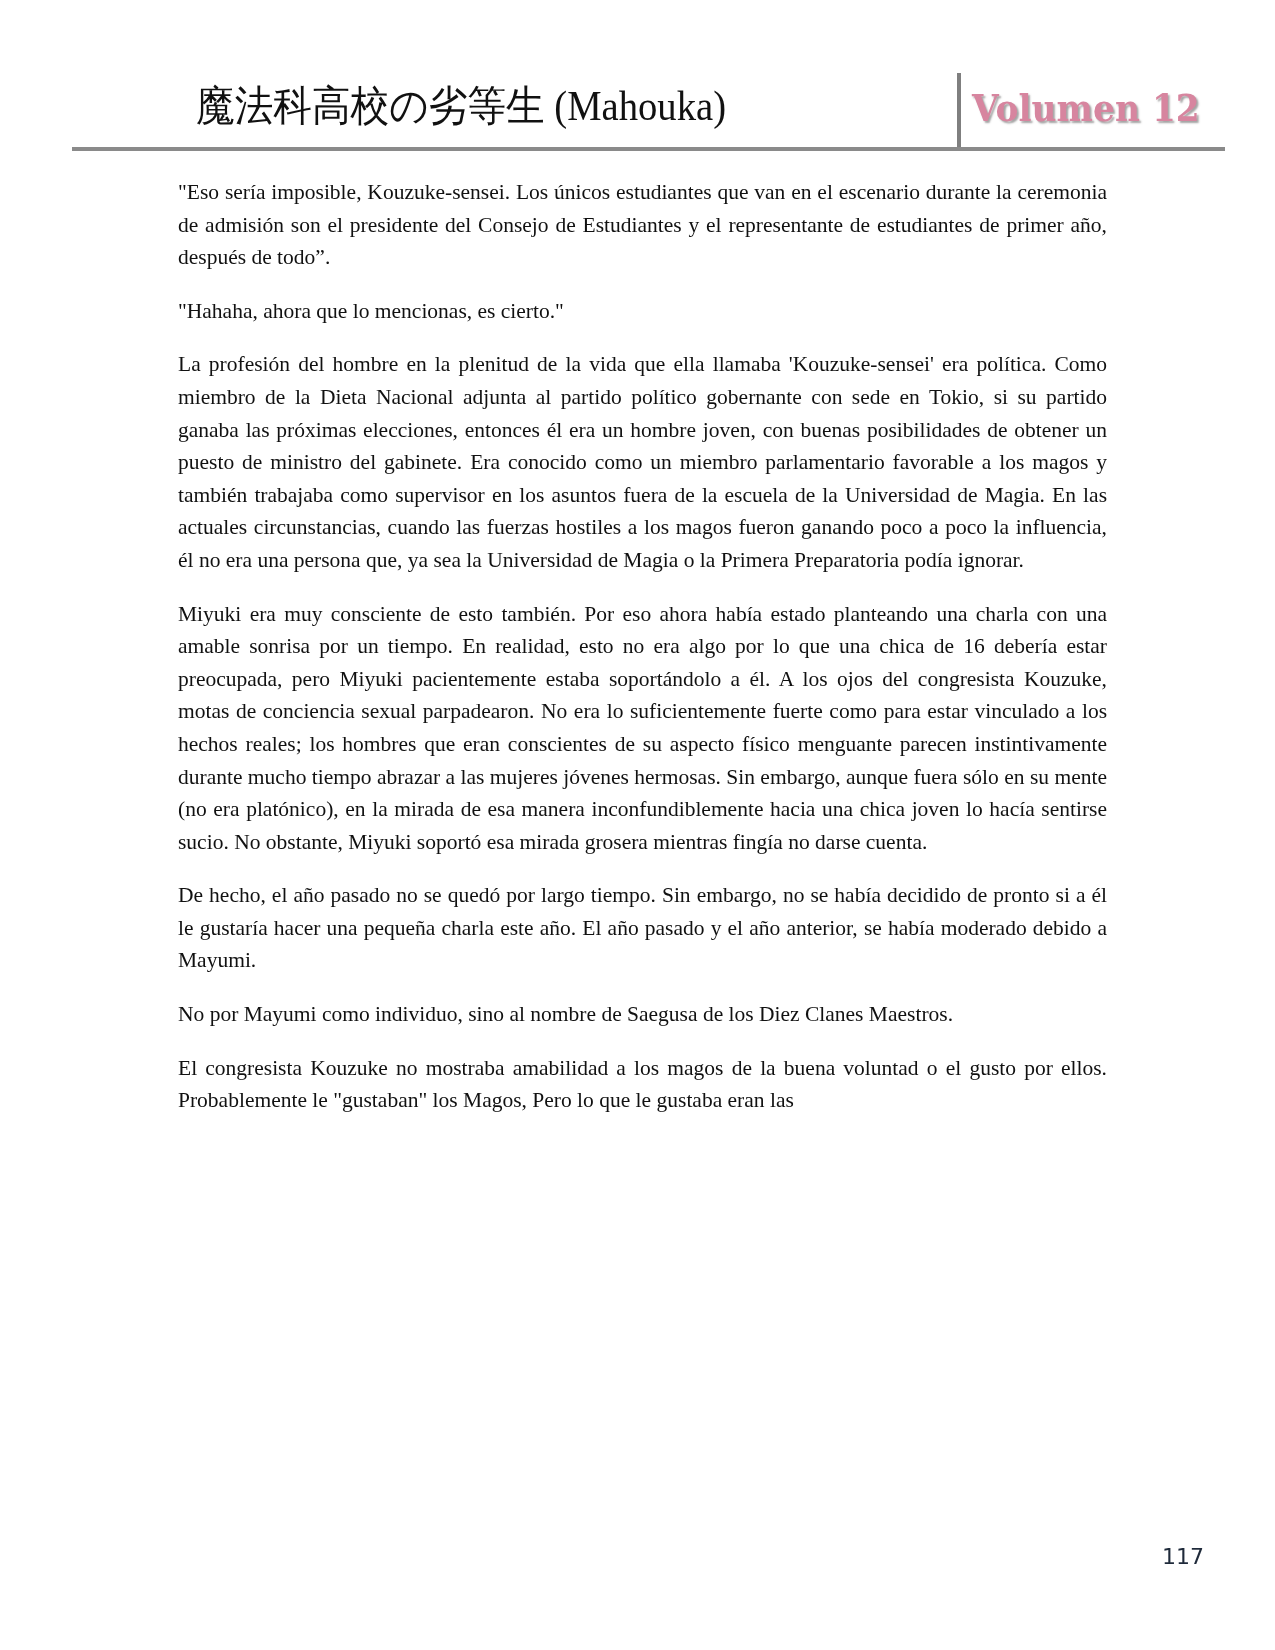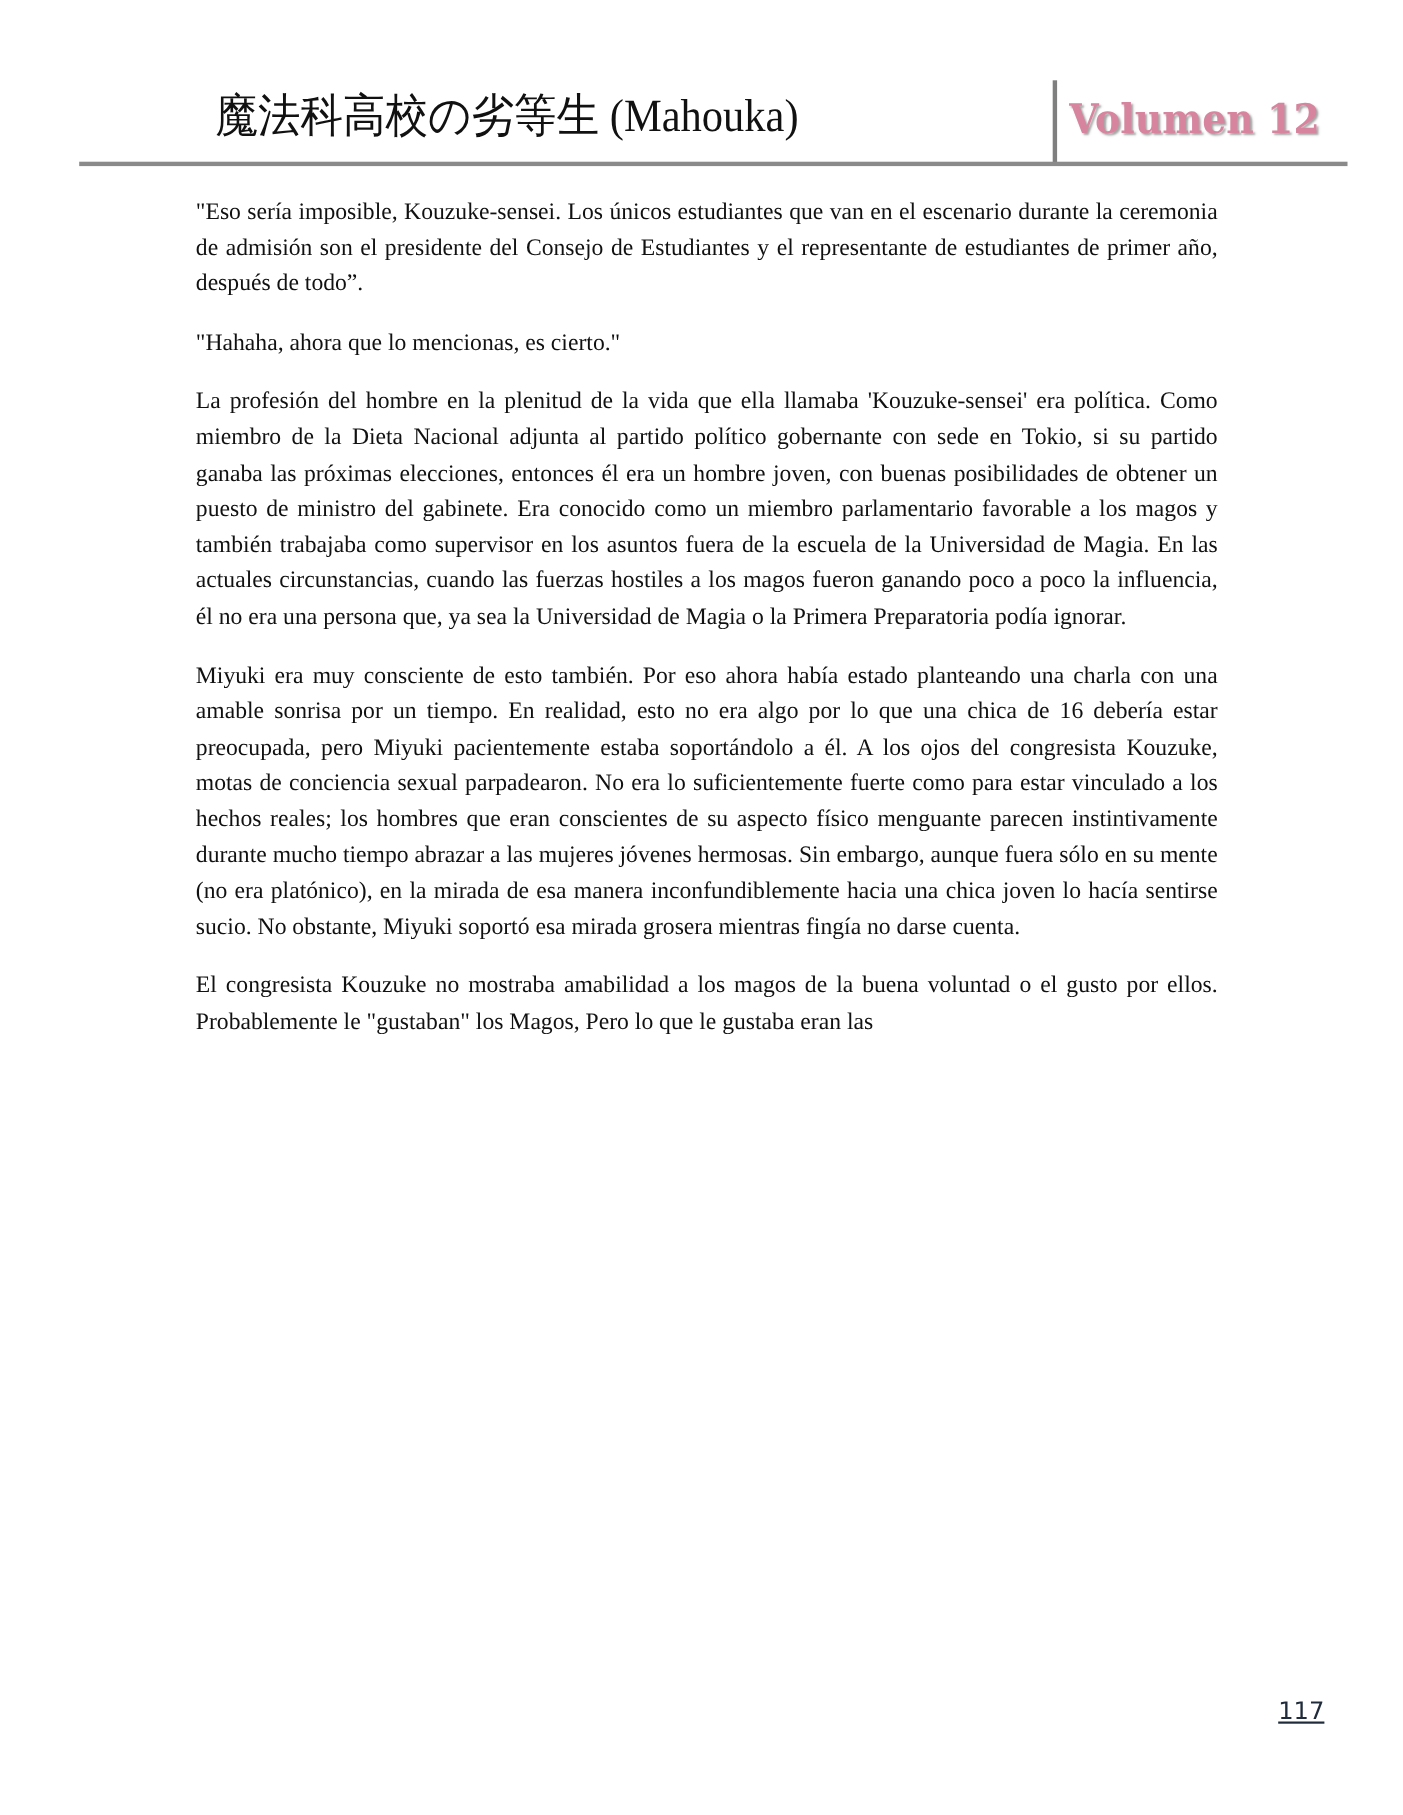--- a/index.html
+++ b/index.html
@@ -30,34 +30,36 @@
   .body-text {
     position: absolute; left: 178px; top: 176px; width: 929px;
     font-family: "Liberation Serif", "DejaVu Serif", serif;
     font-size: 21.5px; line-height: 32.6px; color: #111;
     text-align: justify;
   }
   .body-text p { margin: 0 0 21px 0; }
   .page-number {
     position: absolute; left: 1162px; top: 1544px;
     font-family: "DejaVu Sans", "Liberation Sans", sans-serif;
-    font-size: 22px; color: #1f2a3a; text-decoration: underline;
+    font-size: 22px; color: #1f2a3a;
   }
 </style>
 </head>
 <body>
 
 <div>
   <div class="header-title">魔法科高校の劣等生 (Mahouka)</div>
   <div class="header-divider"></div>
   <div class="volume-label" style="color: rgb(215, 133, 159);">Volumen 12</div>
   <div class="header-rule"></div>
 </div>
 
 <div class="body-text">
   <p>"Eso sería imposible, Kouzuke-sensei. Los únicos estudiantes que van en el escenario durante la ceremonia de admisión son el presidente del Consejo de Estudiantes y el representante de estudiantes de primer año, después de todo”.</p>
   <p>"Hahaha, ahora que lo mencionas, es cierto."</p>
   <p>La profesión del hombre en la plenitud de la vida que ella llamaba 'Kouzuke-sensei' era política. Como miembro de la Dieta Nacional adjunta al partido político gobernante con sede en Tokio, si su partido ganaba las próximas elecciones, entonces él era un hombre joven, con buenas posibilidades de obtener un puesto de ministro del gabinete. Era conocido como un miembro parlamentario favorable a los magos y también trabajaba como supervisor en los asuntos fuera de la escuela de la Universidad de Magia. En las actuales circunstancias, cuando las fuerzas hostiles a los magos fueron ganando poco a poco la influencia, él no era una persona que, ya sea la Universidad de Magia o la Primera Preparatoria podía ignorar.</p>
   <p>Miyuki era muy consciente de esto también. Por eso ahora había estado planteando una charla con una amable sonrisa por un tiempo. En realidad, esto no era algo por lo que una chica de 16 debería estar preocupada, pero Miyuki pacientemente estaba soportándolo a él. A los ojos del congresista Kouzuke, motas de conciencia sexual parpadearon. No era lo suficientemente fuerte como para estar vinculado a los hechos reales; los hombres que eran conscientes de su aspecto físico menguante parecen instintivamente durante mucho tiempo abrazar a las mujeres jóvenes hermosas. Sin embargo, aunque fuera sólo en su mente (no era platónico), en la mirada de esa manera inconfundiblemente hacia una chica joven lo hacía sentirse sucio. No obstante, Miyuki soportó esa mirada grosera mientras fingía no darse cuenta.</p>
+  <p>De hecho, el año pasado no se quedó por largo tiempo. Sin embargo, no se había decidido de pronto si a él le gustaría hacer una pequeña charla este año. El año pasado y el año anterior, se había moderado debido a Mayumi.</p>
+  <p>No por Mayumi como individuo, sino al nombre de Saegusa de los Diez Clanes Maestros.</p>
   <p>El congresista Kouzuke no mostraba amabilidad a los magos de la buena voluntad o el gusto por ellos. Probablemente le "gustaban" los Magos, Pero lo que le gustaba eran las</p>
 </div>
 
 <div class="page-number">117</div>
 
 </body></html>

